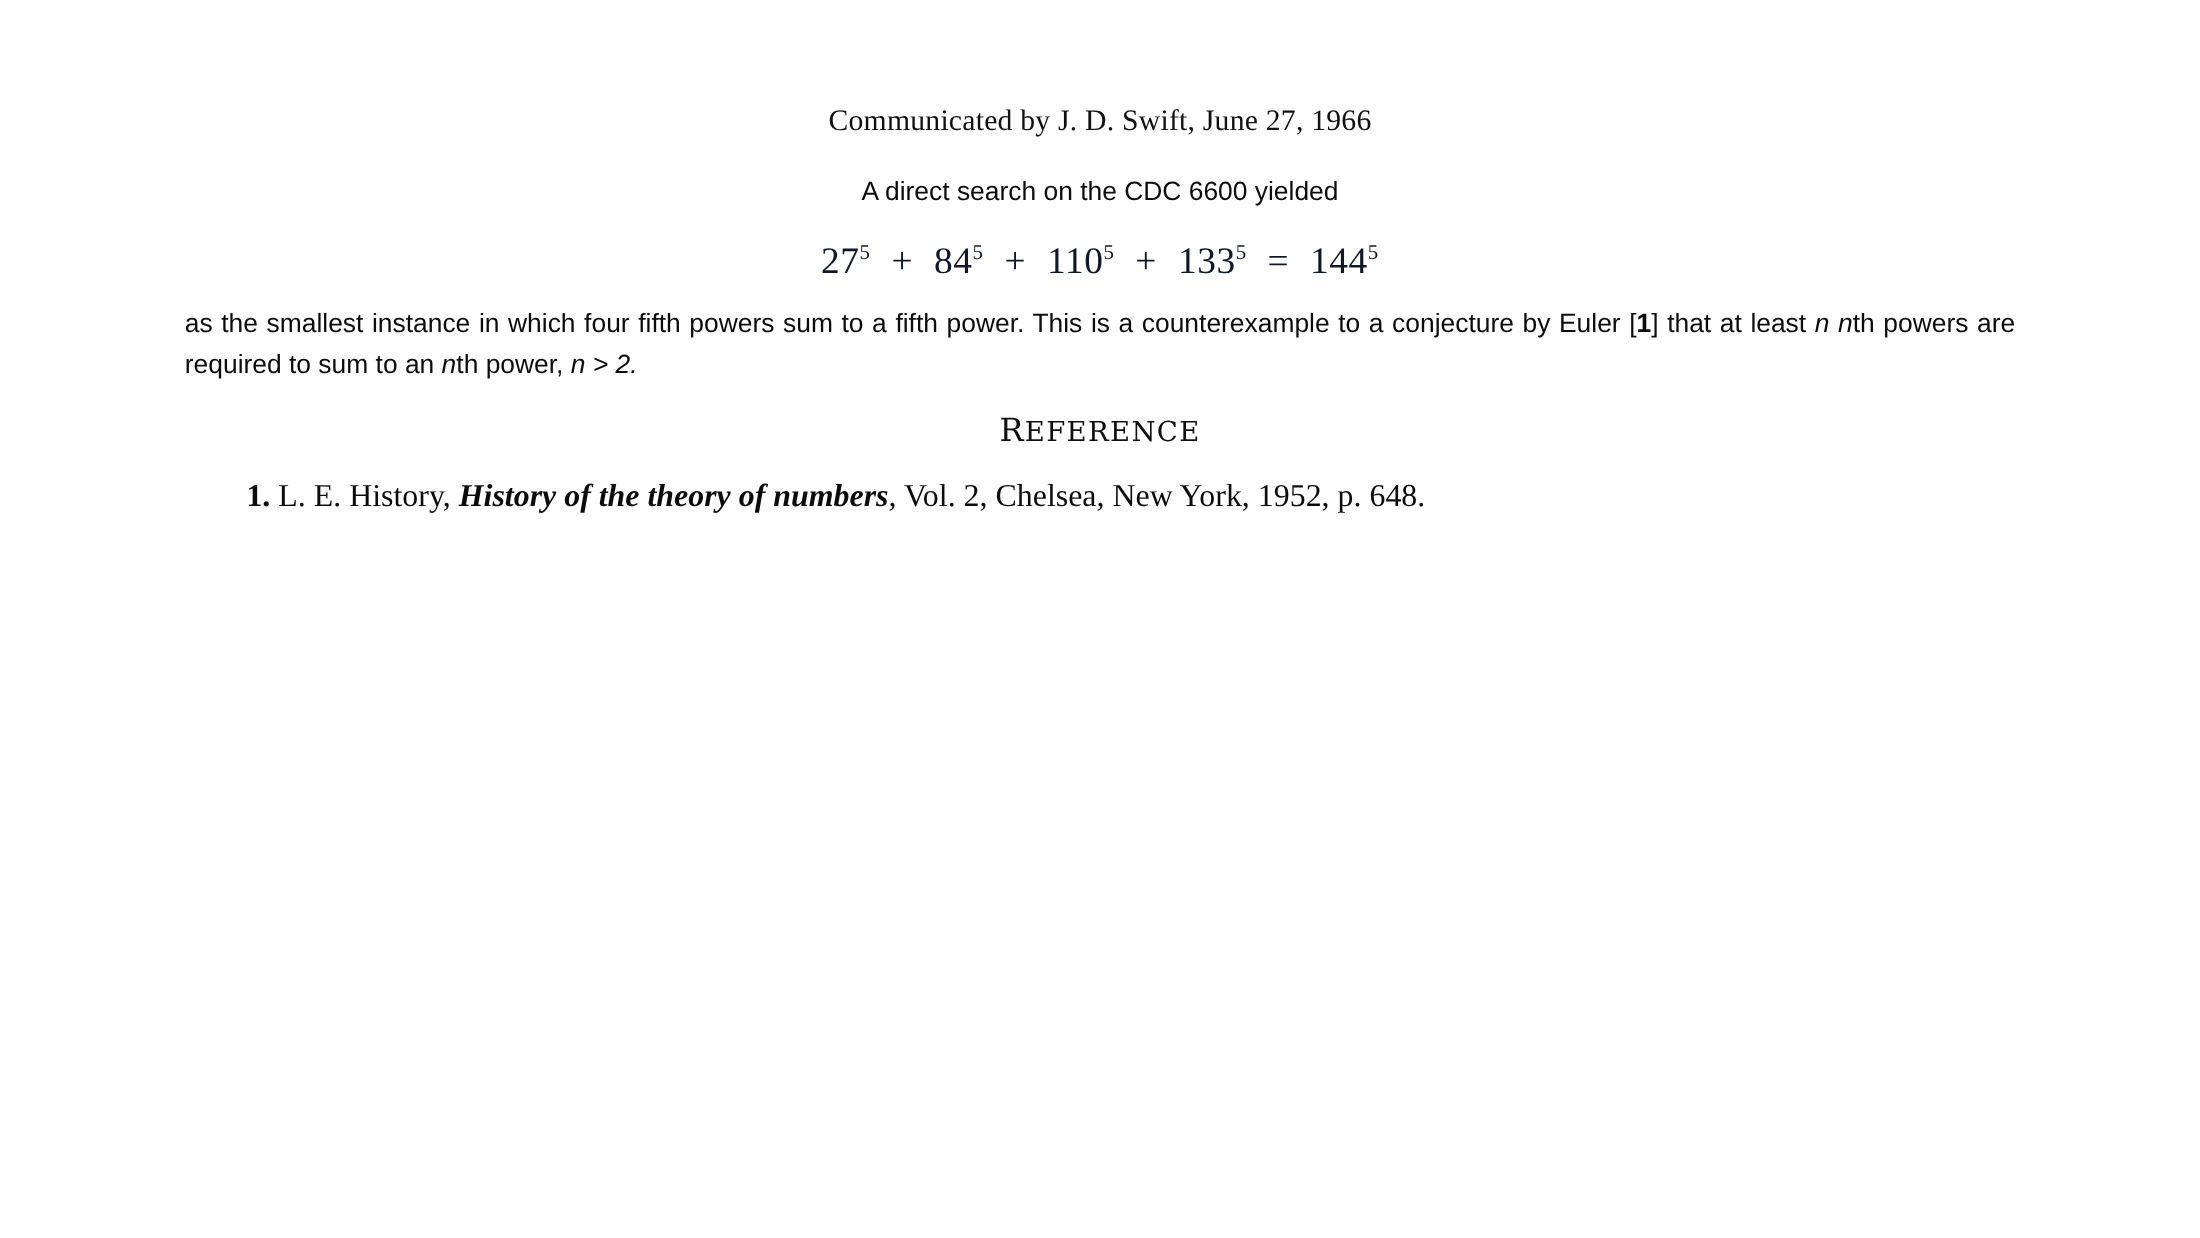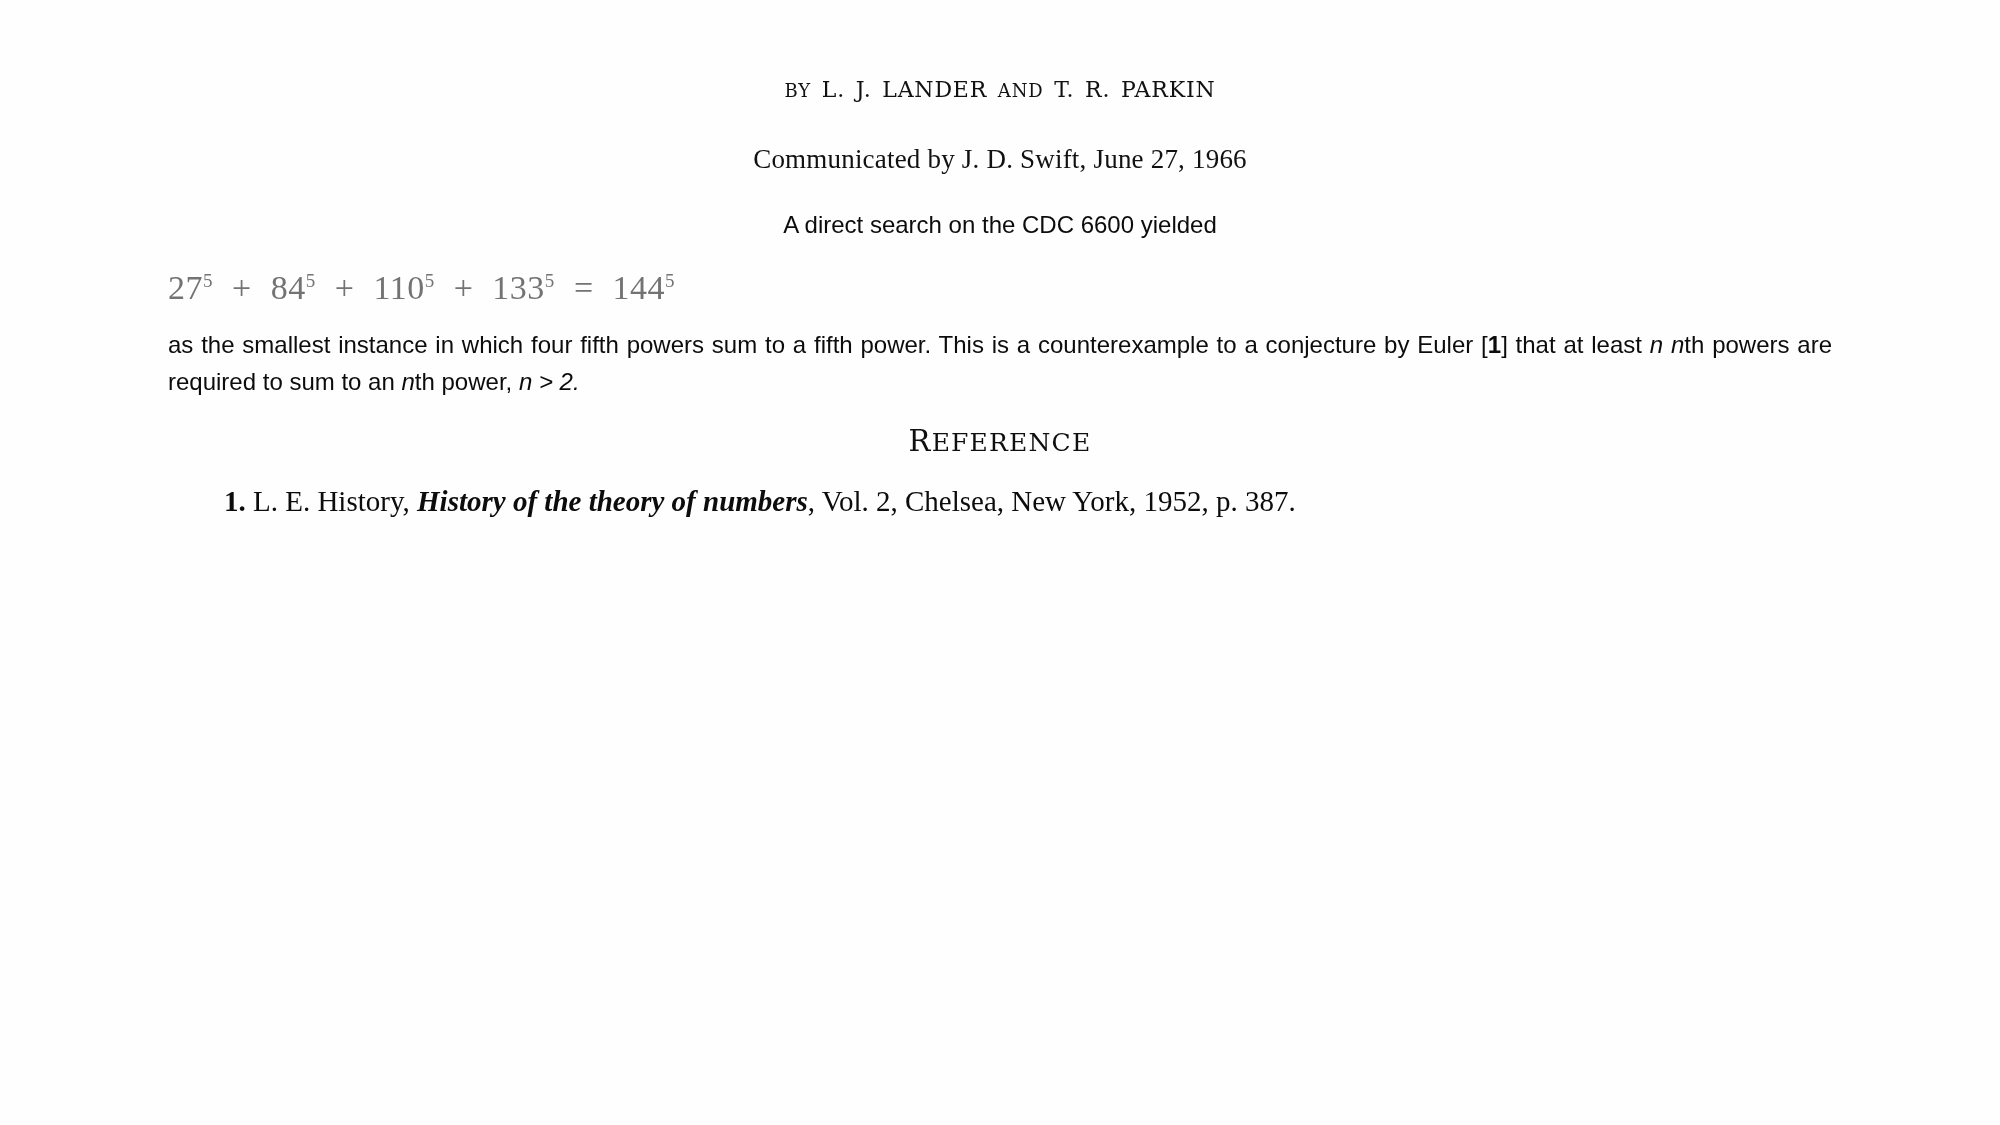--- a/index.html
+++ b/index.html
@@ -90,24 +90,25 @@
   }
   .para.justified {
     margin-top: 20px;
     text-align: justify;
     text-justify: inter-word;
   }
 
   
   .equation {
     margin-top: 26px;
+    text-align: center;
     font-family: "Liberation Serif", serif;
     font-size: 34px;
     letter-spacing: 0.5px;
-    color: #737373;
+    color: #0f172a;
   }
   .equation sup {
     font-size: 0.56em;
     vertical-align: super;
     line-height: 0;
   }
   .equation .op {
     display: inline-block;
     padding: 0 10px;
   }
@@ -146,26 +147,20 @@
   }
 </style>
 </head>
 <body>
 
 <div class="page">
   <div class="sheet">
     <div class="content">
 
 
-      <div class="byline">
-        <span class="small-caps-lead">BY</span>
-        <span class="name">L. J. LANDER</span>
-        <span class="small-caps-lead">AND</span>
-        <span class="name">T. R. PARKIN</span>
-      </div>
 
       <div class="communicated">Communicated by J. D. Swift, June 27, 1966</div>
 
       <p class="para first">A direct search on the CDC 6600 yielded</p>
 
       <div class="equation">
         <span><span>27</span><sup>5</sup></span>
         <span class="op">+</span>
         <span><span>84</span><sup>5</sup></span>
         <span class="op">+</span>
@@ -180,18 +175,18 @@
         <span>as the smallest instance in which four fifth powers sum to a fifth power. This is a counterexample to a conjecture by Euler [</span><b>1</b><span>] that at least </span><span class="italic-var">n</span><span> </span><span class="italic-var">n</span><span>th powers are required to sum to an </span><span class="italic-var">n</span><span>th power, </span><span class="italic-var">n &gt; 2.</span>
       </p>
 
       <div class="ref-heading">
         <span class="cap">R</span><span>EFERENCE</span>
       </div>
 
       <p class="ref-entry">
         <span class="refnum">1.</span>
         <span>L. E. History,</span>
-        <em>History of the theory of numbers</em><span>, Vol. 2, Chelsea, New York, 1952, p. 387.</span>
+        <em>History of the theory of numbers</em><span>, Vol. 2, Chelsea, New York, 1952, p. 648.</span>
       </p>
 
     </div>
   </div>
 </div>
 
 </body></html>

